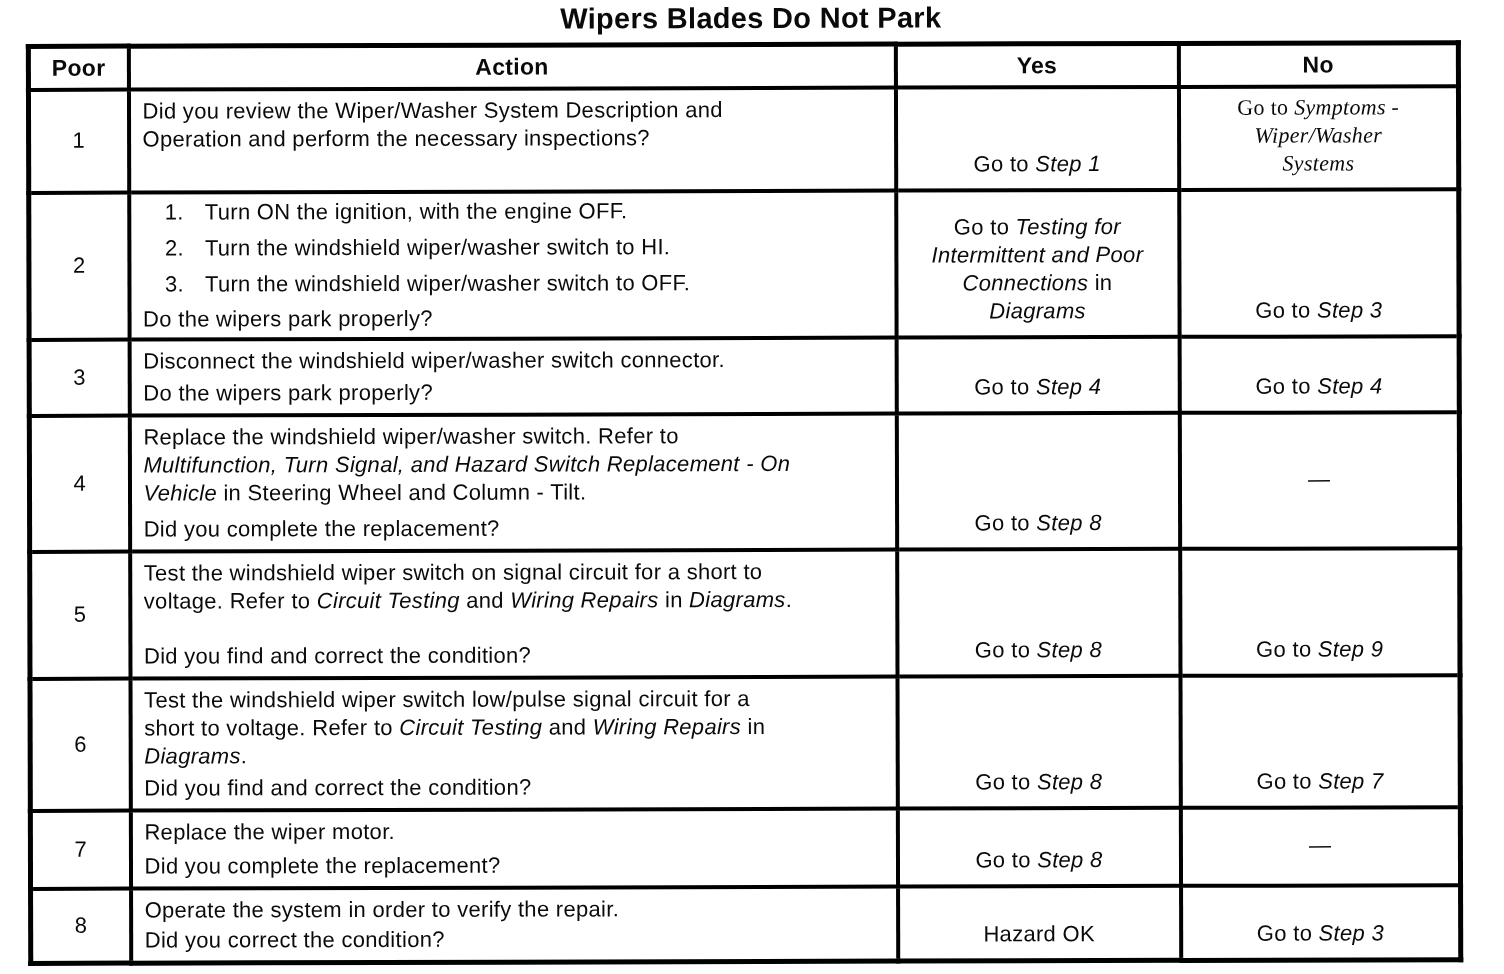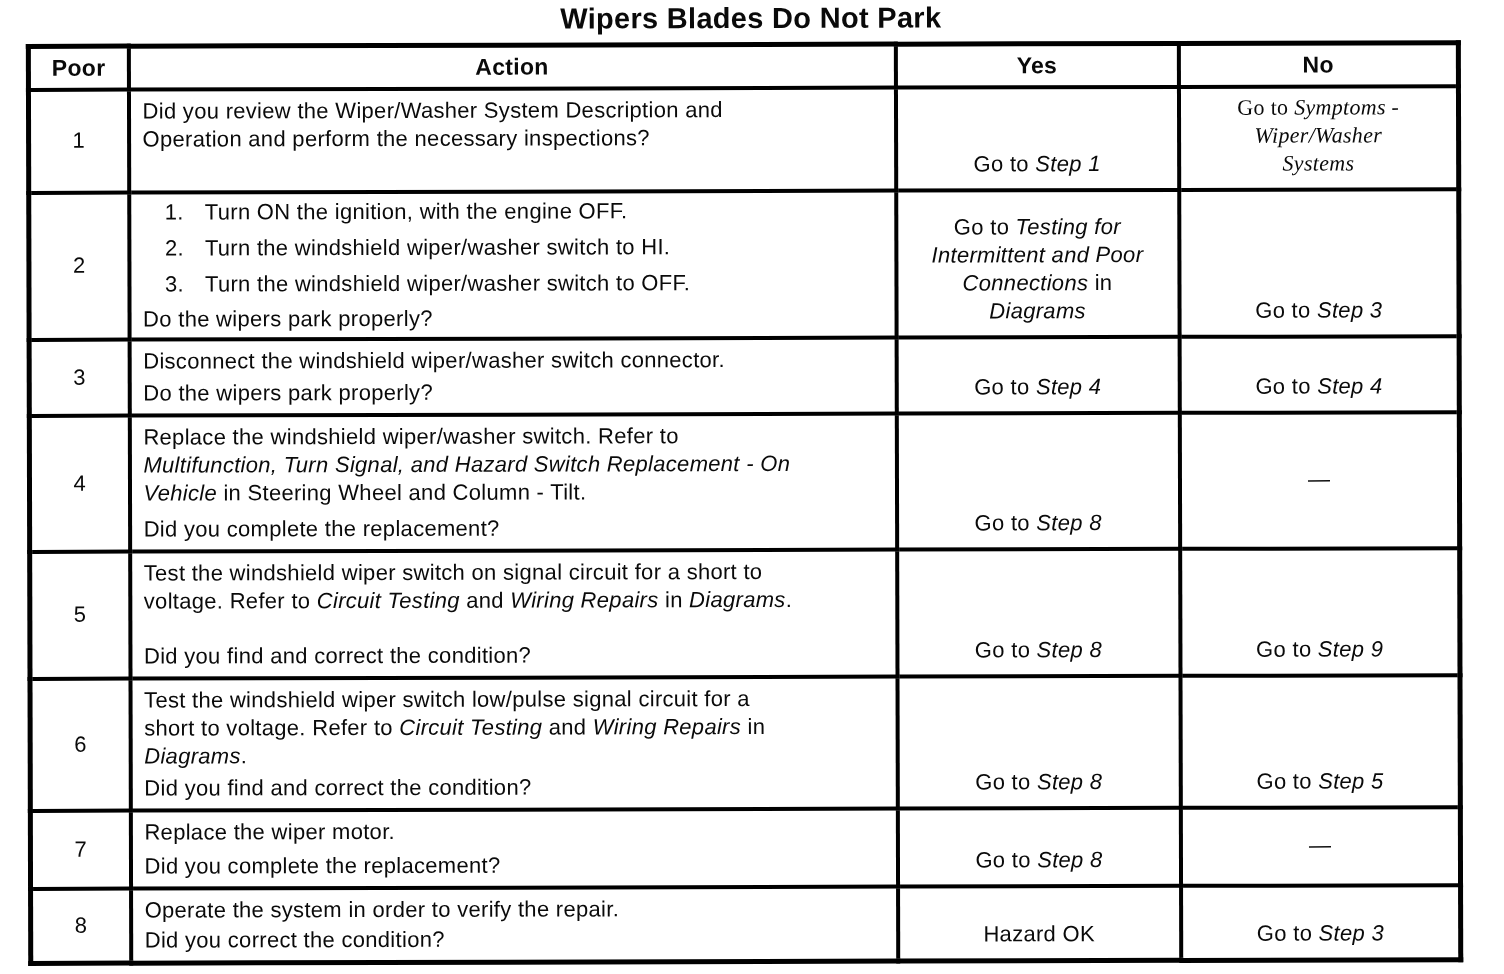--- a/index.html
+++ b/index.html
@@ -189,21 +189,21 @@
       <td class="step">6</td>
       <td class="action">
         <div class="acol ah6">
           <div class="body">Test the windshield wiper switch low/pulse signal circuit for a
 short to voltage. Refer to <i>Circuit Testing</i> and <i>Wiring Repairs</i> in
 <i>Diagrams</i>.</div>
           <div class="question">Did you find and correct the condition?</div>
         </div>
       </td>
       <td class="yes">Go to <i>Step 8</i></td>
-      <td class="no">Go to <i>Step 5</i></td>
+      <td class="no">Go to <i>Step 7</i></td>
     </tr>
 
     <tr class="rh7">
       <td class="step">7</td>
       <td class="action">
         <div class="acol ah7">
           <div class="body">Replace the wiper motor.</div>
           <div class="question">Did you complete the replacement?</div>
         </div>
       </td>

